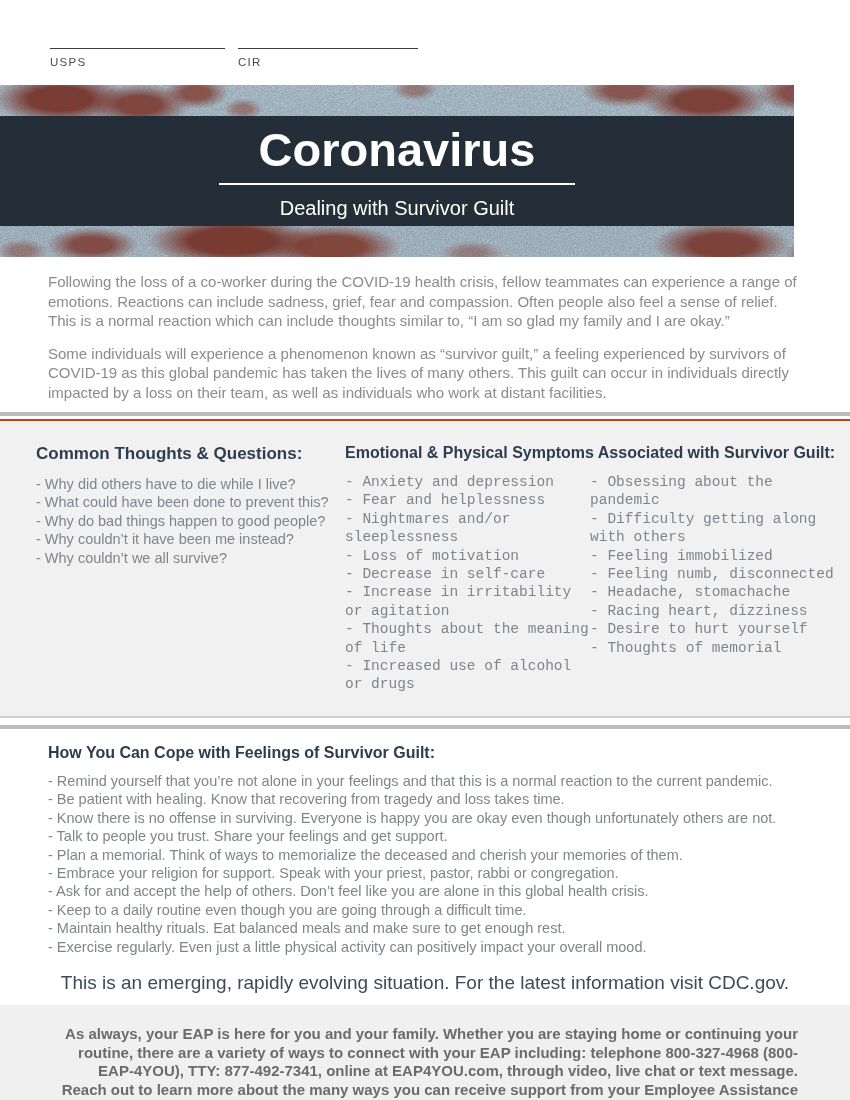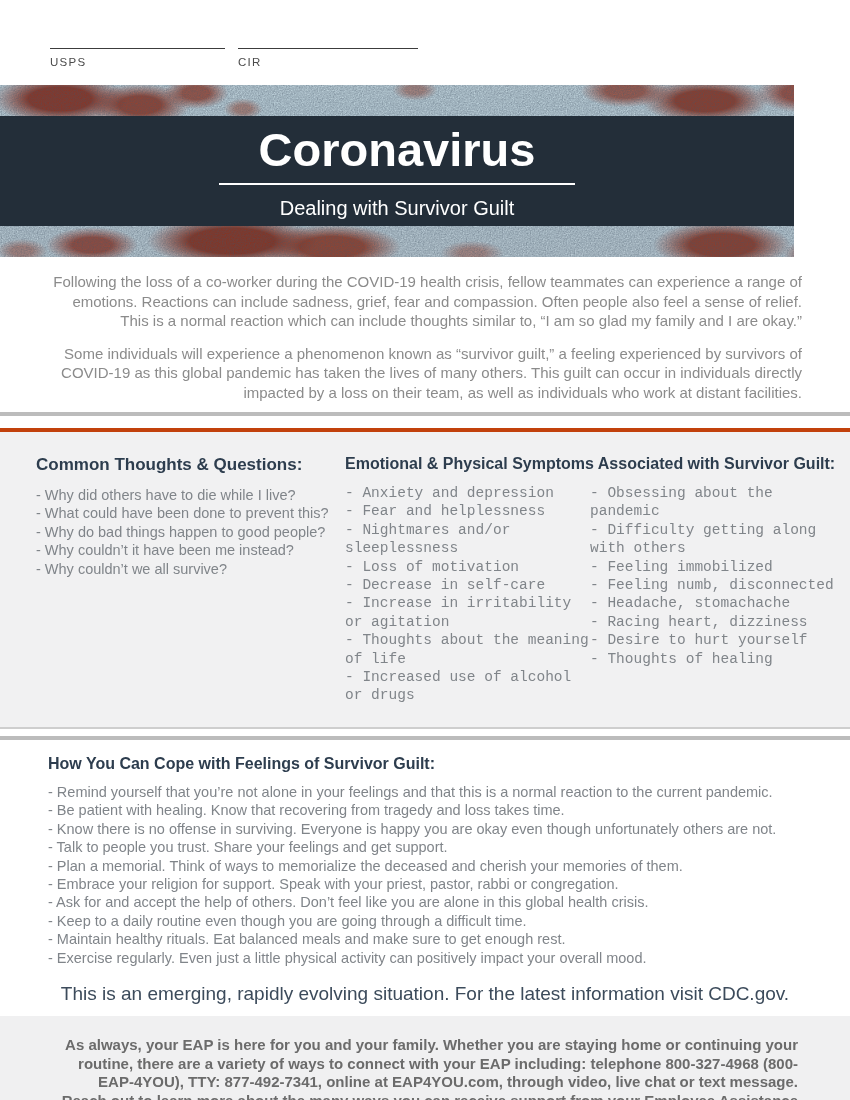--- a/index.html
+++ b/index.html
@@ -38,32 +38,32 @@
   .grain { position:absolute; inset:0; opacity:.45; }
   .band { position:absolute; left:0; right:0; top:31px; height:110px;
     text-align:center; padding-top:8px; }
   .band-bg { position:absolute; inset:0; }
   .band-inner { position:relative; }
   .banner-title { color:#fff; font-size:47px; font-weight:bold; line-height:52px; }
   .banner-rule { width:356px; height:2px; background:#fff; margin:7px auto 8px auto; }
   .banner-sub { color:#fff; font-size:20px; font-weight:400; line-height:30px; }
 
   
-  .intro { padding:15px 48px 0 48px;text-align:right; }
+  .intro { padding:15px 48px 0 48px; }
   .intro p { font-size:15px; line-height:19.5px; color:#8b8b8b; }
   .intro p + p { margin-top:13px; }
 
   
   .rule-thick { height:4px; background:#bcbcbc; }
   .rule-top { margin-top:10px; }
   .rule-bottom { margin-top:7px; }
 
   
-  .graysec { margin-top:12px; background:#f1f1f2;
-    border-top:4px solid #c2410c; border-bottom:2px solid #cecece;
+  .graysec { margin-top:3px; background:#f1f1f2;
+    border-top:2px solid #c2410c; border-bottom:2px solid #cecece;
     padding:23px 0 22px 36px; display:flex; }
   .sec-heading { font-size:17px; font-weight:bold; color:#2d3d4e; }
   .sec-heading.sm { font-size:16px; }
   .thoughts { width:309px; flex:none; }
   .symptoms { flex:1; }
   .plainlist { list-style:none; margin-top:11px; }
   .plainlist li { font-size:14.5px; line-height:18.4px; color:#80858a; }
   .symcols { display:flex;font-family:Liberation Mono, monospace; }
   .symcol1 { width:245px; flex:none; }
 
@@ -159,21 +159,21 @@
         <li>- Increased use of alcohol or drugs</li>
       </ul>
       <ul class="plainlist">
         <li>- Obsessing about the pandemic</li>
         <li>- Difficulty getting along with others</li>
         <li>- Feeling immobilized</li>
         <li>- Feeling numb, disconnected</li>
         <li>- Headache, stomachache</li>
         <li>- Racing heart, dizziness</li>
         <li>- Desire to hurt yourself</li>
-        <li>- Thoughts of healing</li>
+        <li>- Thoughts of memorial</li>
       </ul>
     </div>
   </div>
 </div>
 
 <div class="rule-thick rule-bottom"></div>
 
 <div class="coping">
   <div class="sec-heading sm">How You Can Cope with Feelings of Survivor Guilt:</div>
   <ul class="plainlist">

